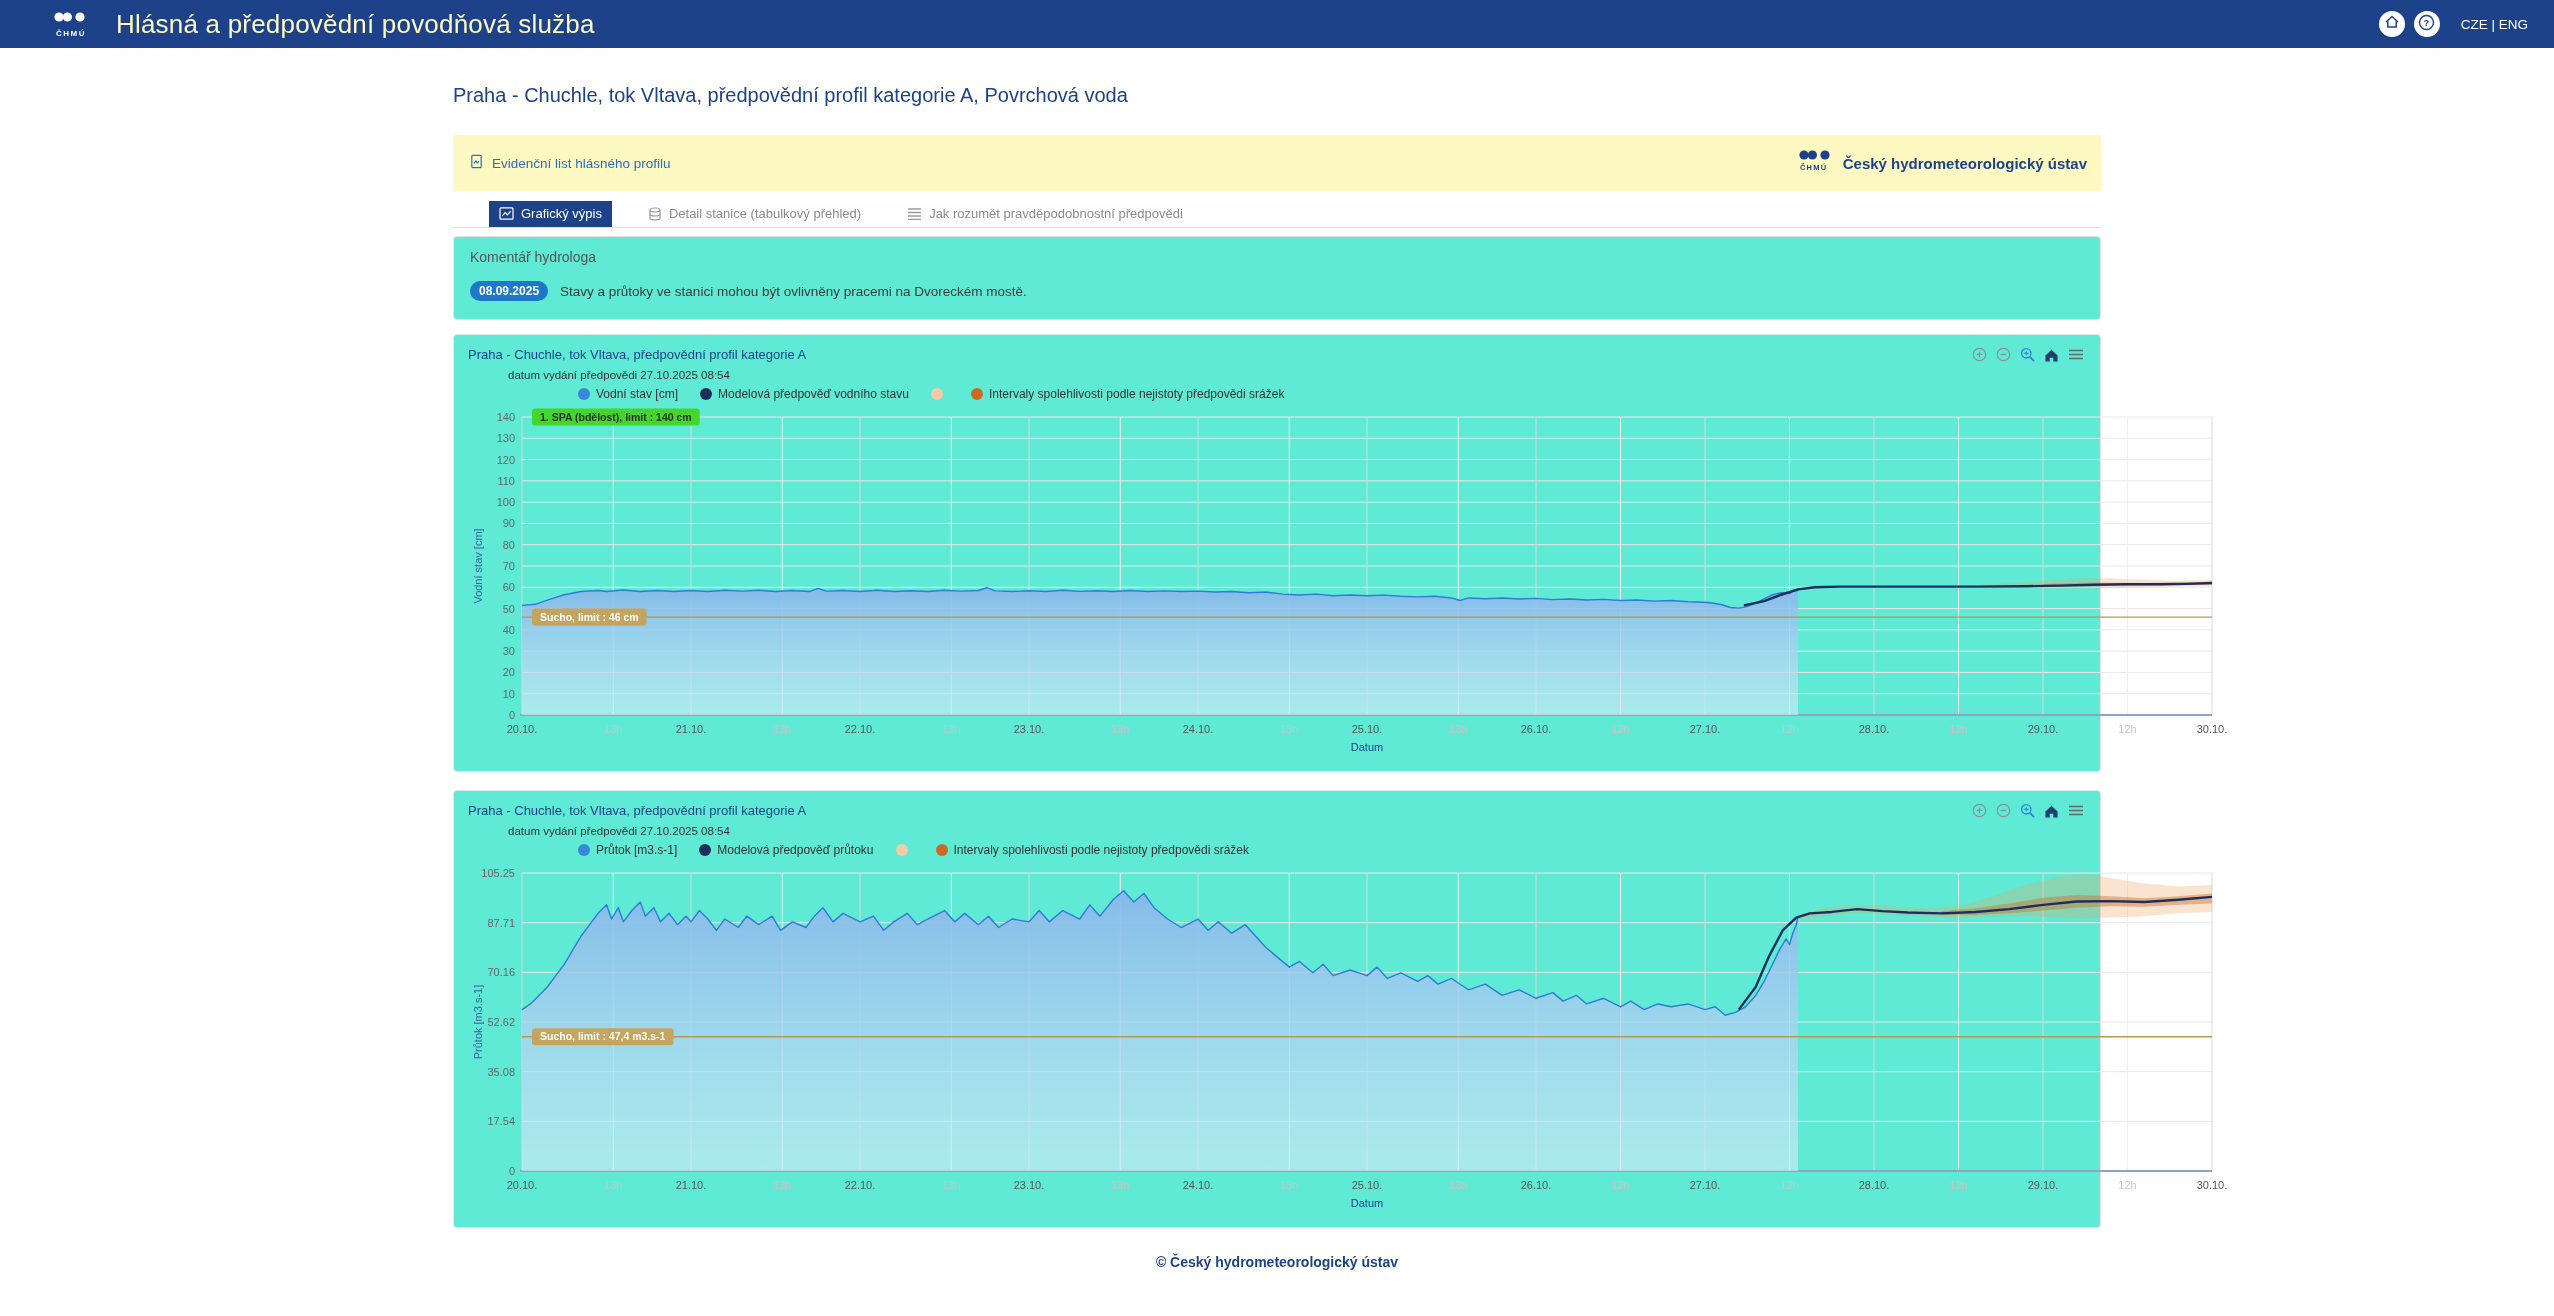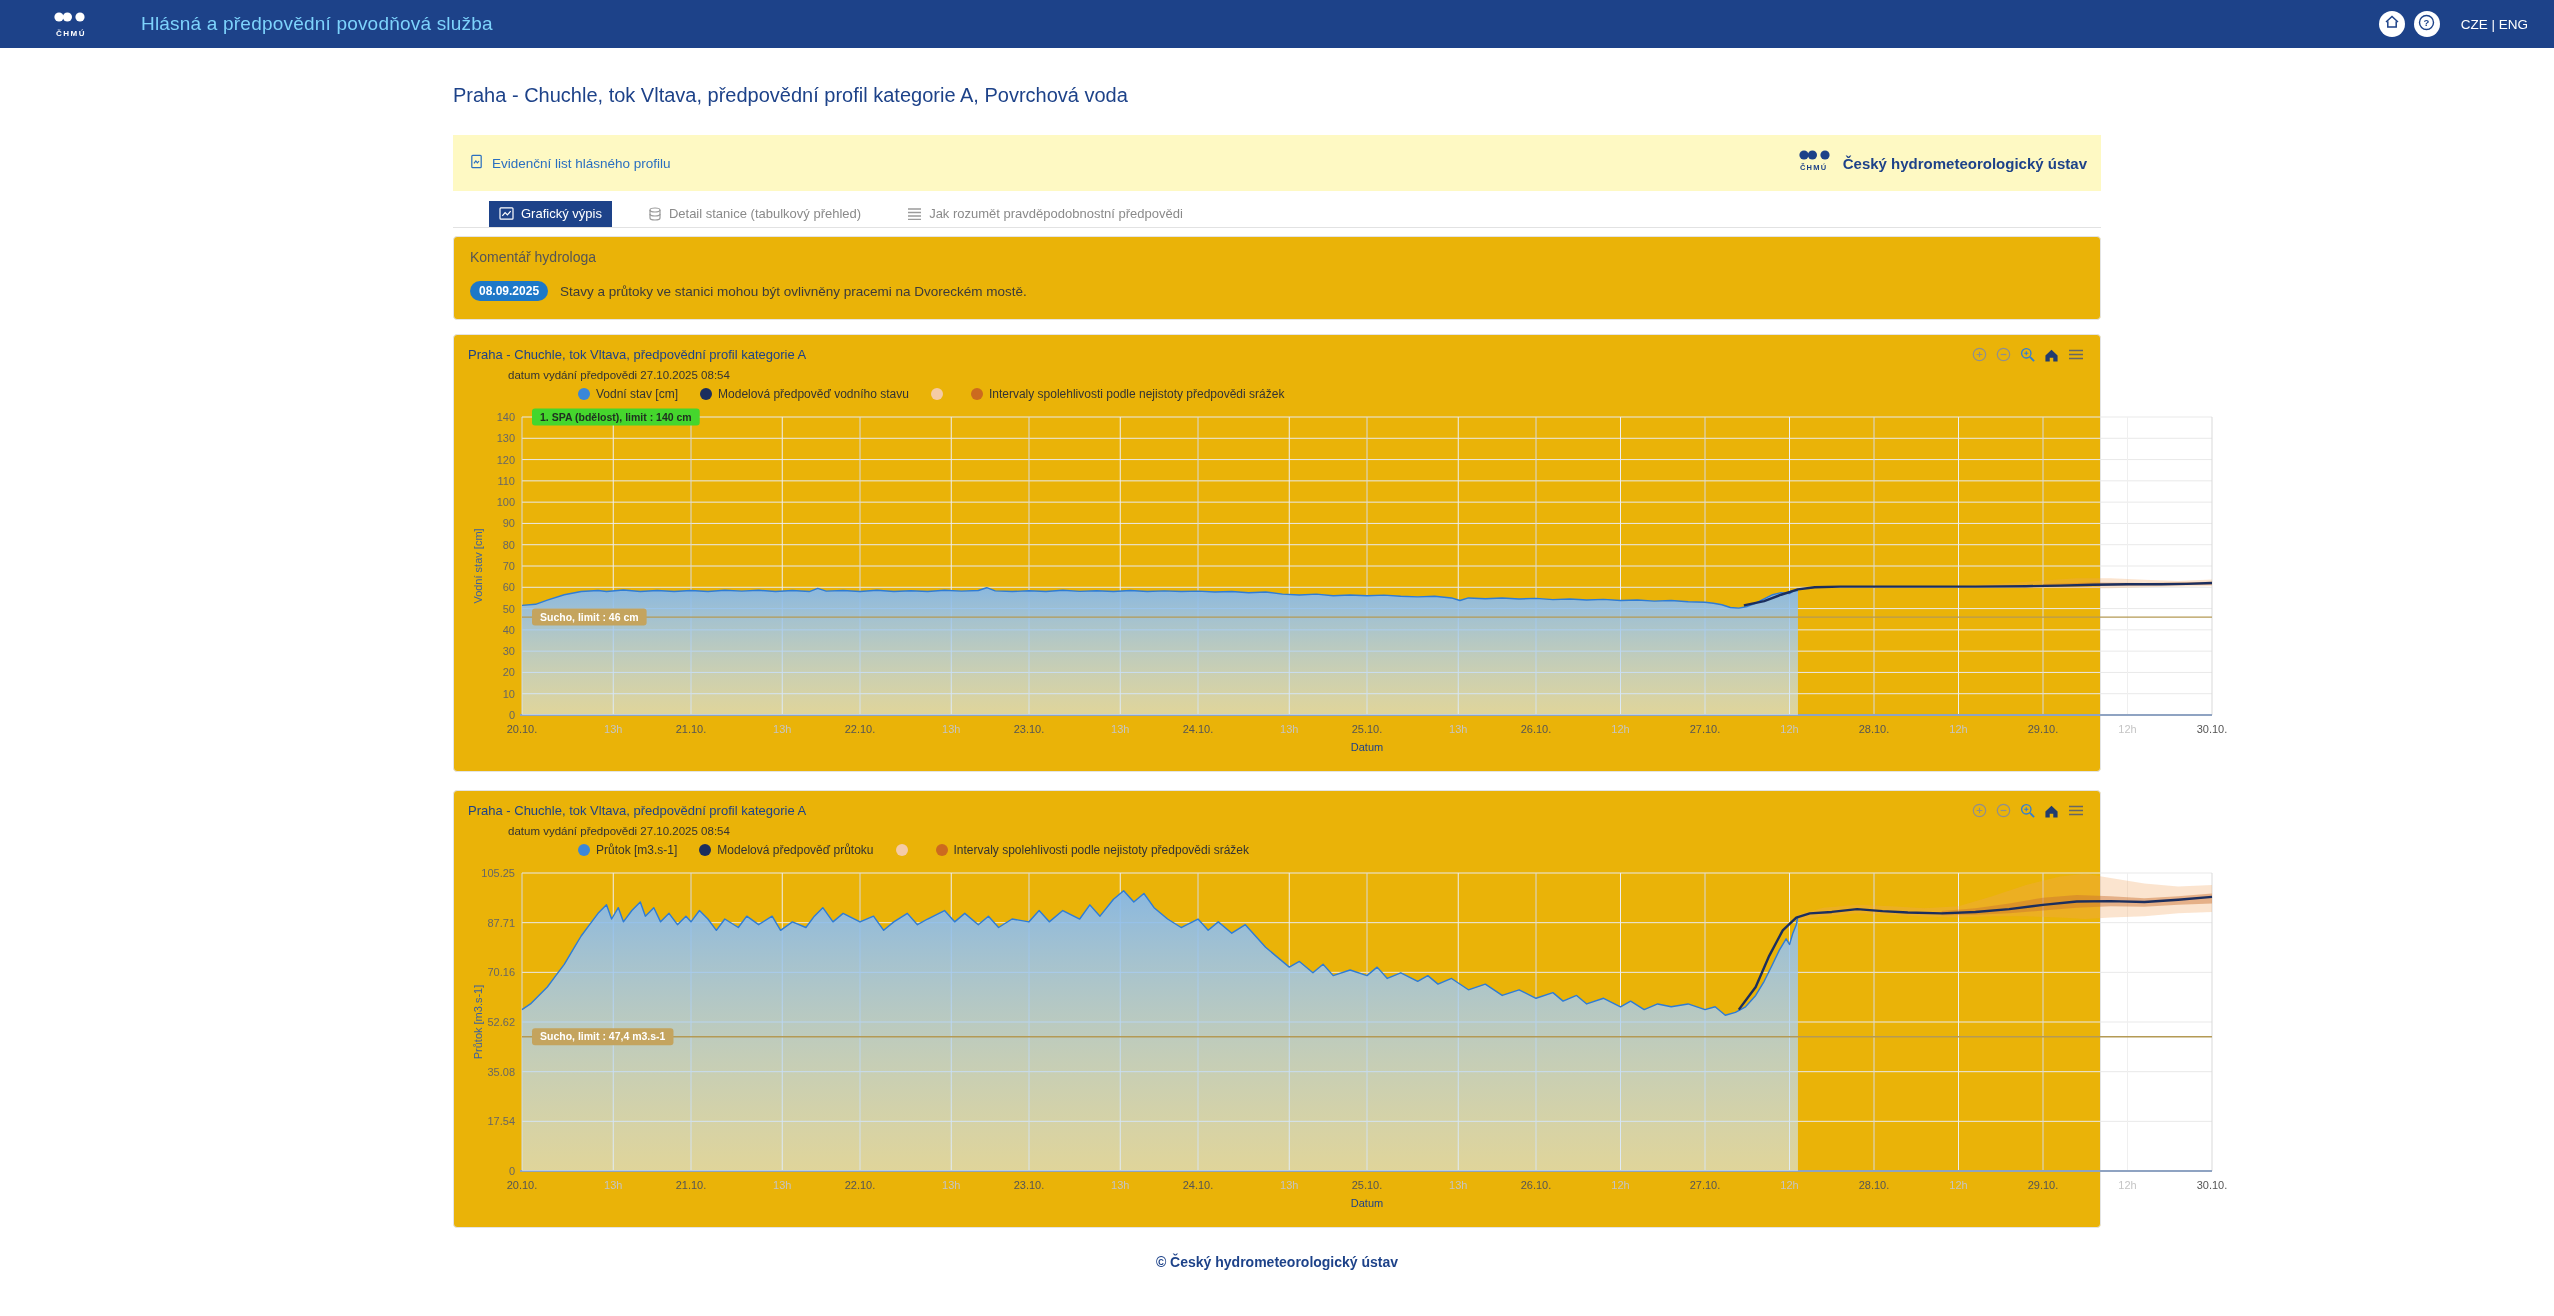--- a/index.html
+++ b/index.html
@@ -2,40 +2,40 @@
 <html><head>
 <meta charset="utf-8">
 <style>
   * { margin:0; padding:0; box-sizing:border-box; }
   html,body { background:#fff; font-family:"Liberation Sans", sans-serif; }
   body { width:2554px; min-height:1316px; }
 
   
   .navbar { height:48px; background:#1d4289; display:flex; align-items:center; padding:0 26px 0 54px; }
   .nav-logo { display:flex; flex-direction:column; align-items:center; margin-right:28px; cursor:pointer; }
-  .nav-title { color:#7dd3fc; font-size:19px; letter-spacing:.2px;margin-left:25px; }
+  .nav-title { color:#fef9c3; font-size:26px; letter-spacing:.2px; }
   .nav-right { margin-left:auto; display:flex; align-items:center; gap:9px; }
   .disc { width:26px; height:26px; border-radius:50%; background:#fff; display:flex; align-items:center; justify-content:center; cursor:pointer; }
   .lang { color:#fff; font-size:13.5px; margin-left:12px; cursor:pointer; }
 
   
   .container { width:1648px; margin:0 auto; }
   .page-title { margin-top:36px; color:#1d4289; font-size:20px; font-weight:400; }
 
   .gray-band { margin-top:28px; height:56px; background:#fef9c3; display:flex; align-items:center; padding:0 14px 0 16px; }
   .profile-link { display:flex; align-items:center; gap:8px; color:#2a6fc0; font-size:13.5px; cursor:pointer; }
   .org { margin-left:auto; display:flex; align-items:center; gap:10px; cursor:pointer; }
   .org-name { color:#1d4289; font-size:15px; font-weight:bold; }
 
   .tabs { margin-top:10px; display:flex; align-items:stretch; gap:26px; border-bottom:1px solid #e2e2e2;padding-left:36px; }
   .tab { display:flex; align-items:center; gap:7px; font-size:13px; color:#8a8a8a; padding:5px 10px 6px 10px; cursor:pointer; }
   .tab.active { background:#1d4289; color:#fff; }
   .tab .ticon { display:flex; }
 
-  .card { border:1px solid #e4e4e4; border-radius:4px; background:#eab308; }
+  .card { border:1px solid #e4e4e4; border-radius:4px; background:#5eead4; }
   .comment-card { margin-top:8px; padding:12px 16px 18px 16px; }
   .comment-h { color:#555; font-size:14px; }
   .comment-row { margin-top:16px; display:flex; align-items:center; gap:12px; }
   .date-badge { background:#1e78c8; color:#fff; font-size:12px; font-weight:bold; padding:3px 9px; border-radius:10px; }
   .comment-text { color:#3b3b3b; font-size:13.5px; }
 
   .chart-card { margin-top:14px; padding:12px 14px 10px 14px; position:relative; }
   .chart-card + .chart-card { margin-top:18px; }
   .chart-title { color:#1d4289; font-size:13px; font-weight:normal; }
   .chart-sub { margin-top:7px; color:#333; font-size:11.5px;margin-left:40px; }

